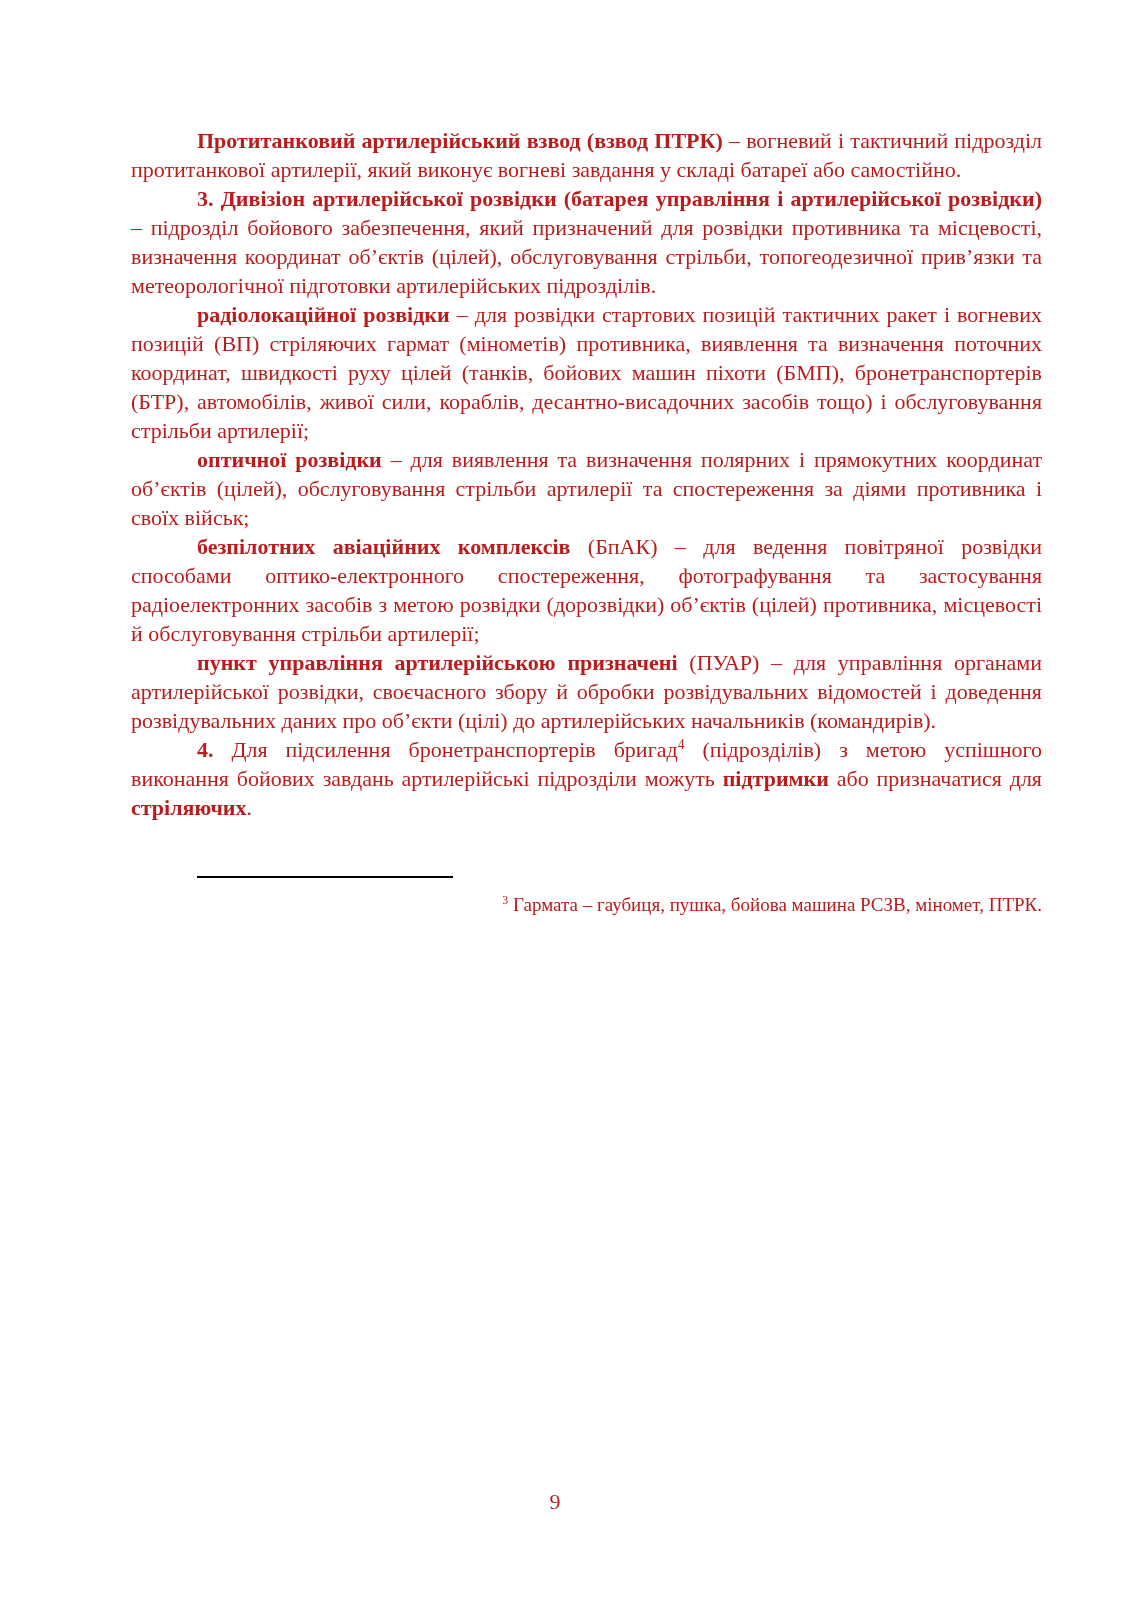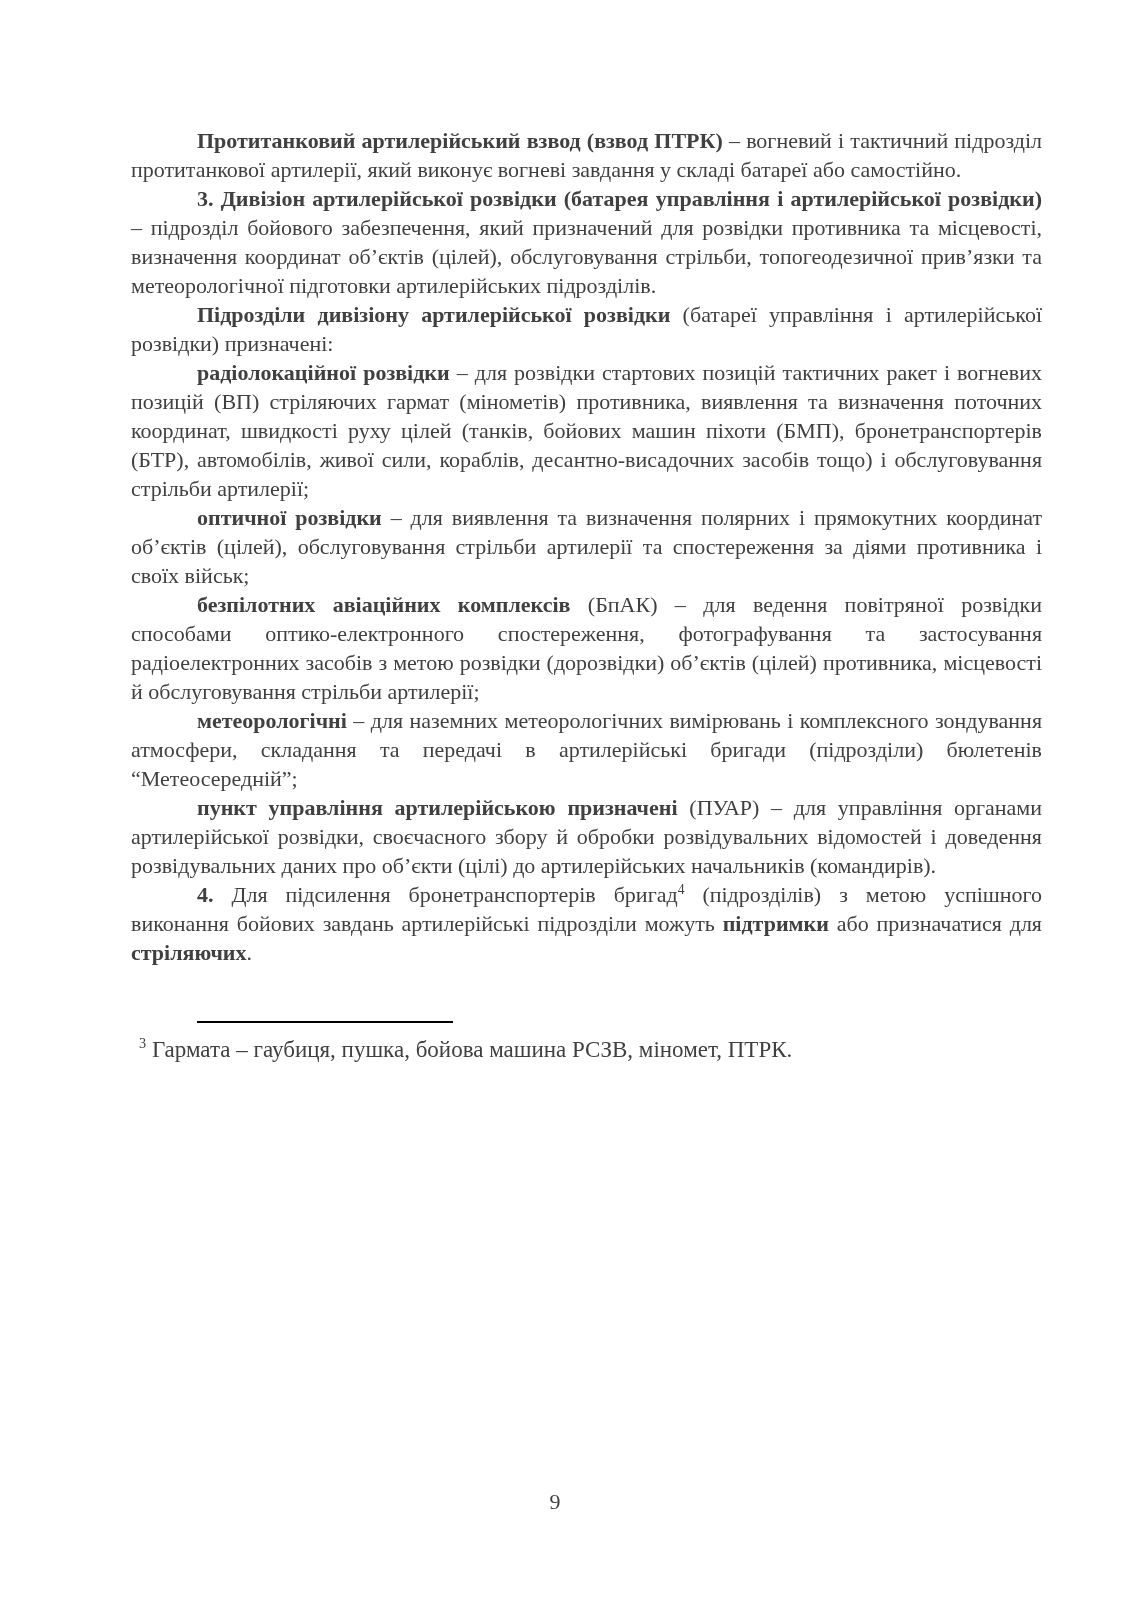--- a/index.html
+++ b/index.html
@@ -5,21 +5,21 @@
   html, body {
     margin: 0;
     padding: 0;
     background: #ffffff;
   }
   .page {
     position: relative;
     width: 1110px;
     height: 1615px;
     background: #ffffff;
-    color: #404040;
+    color: #b91c1c;
     font-family: "Liberation Serif", "DejaVu Serif", serif;
     box-sizing: border-box;
     padding: 126px 68px 0 131px;
     overflow: hidden;
   }
   .content p.para {
     margin: 0;
     font-size: 22px;
     line-height: 29px;
     text-align: justify;
@@ -35,24 +35,24 @@
     margin-top: 54px;
   }
   .footnote-rule {
     width: 256px;
     height: 0;
     border-top: 2px solid #000000;
     margin-left: 66px;
     margin-bottom: 14px;
   }
   p.footnote {
-    margin: 8px;
-    font-size: 23px;
+    margin: 0;
+    font-size: 19px;
     line-height: 26px;
-    text-align: left;
+    text-align: right;
     text-indent: 0;
   }
   .page-number {
     position: absolute;
     left: 0;
     right: 0;
     bottom: 100px;
     text-align: center;
     font-size: 22px;
   }
@@ -61,31 +61,29 @@
 <body>
 
 <div class="page">
   <div class="content">
 
     <p class="para"><b>Протитанковий артилерійський взвод (взвод ПТРК)</b><span> – вогневий і тактичний підрозділ протитанкової артилерії, який виконує вогневі завдання у складі батареї або самостійно.</span></p>
 
 
     <p class="para"><b>3. Дивізіон артилерійської розвідки (батарея управління і артилерійської розвідки)</b><span> – підрозділ бойового забезпечення, який призначений для розвідки противника та місцевості, визначення координат об’єктів (цілей), обслуговування стрільби, топогеодезичної прив’язки та метеорологічної підготовки артилерійських підрозділів.</span></p>
 
-    <p class="para"><b>Підрозділи дивізіону артилерійської розвідки</b><span> (батареї управління і артилерійської розвідки) призначені:</span></p>
 
 
     <p class="para"><b>радіолокаційної розвідки</b><span> – для розвідки стартових позицій тактичних ракет і вогневих позицій (ВП) стріляючих гармат (мінометів) противника, виявлення та визначення поточних координат, швидкості руху цілей (танків, бойових машин піхоти (БМП), бронетранспортерів (БТР), автомобілів, живої сили, кораблів, десантно-висадочних засобів тощо) і обслуговування стрільби артилерії;</span></p>
 
     <p class="para"><b>оптичної розвідки</b><span> – для виявлення та визначення полярних і прямокутних координат об’єктів (цілей), обслуговування стрільби артилерії та спостереження за діями противника і своїх військ;</span></p>
 
     <p class="para"><b>безпілотних авіаційних комплексів</b><span> (БпАК) – для ведення повітряної розвідки способами оптико-електронного спостереження, фотографування та застосування радіоелектронних засобів з метою розвідки (дорозвідки) об’єктів (цілей) противника, місцевості й обслуговування стрільби артилерії;</span></p>
 
 
-    <p class="para"><b>метеорологічні</b><span> – для наземних метеорологічних вимірювань і комплексного зондування атмосфери, складання та передачі в артилерійські бригади (підрозділи) бюлетенів “Метеосередній”;</span></p>
 
     <p class="para"><b>пункт управління артилерійською призначені</b><span> (ПУАР) – для управління органами артилерійської розвідки, своєчасного збору й обробки розвідувальних відомостей і доведення розвідувальних даних про об’єкти (цілі) до артилерійських начальників (командирів).</span></p>
 
     <p class="para"><b>4.</b><span> Для підсилення бронетранспортерів бригад</span><sup>4</sup><span> (підрозділів) з метою успішного виконання бойових завдань артилерійські підрозділи можуть </span><b>підтримки</b><span> або призначатися для </span><b>стріляючих</b><span>.</span></p>
 
   </div>
 
   <div class="footnote-block">
     <div class="footnote-rule"></div>
     <p class="footnote"><sup>3</sup><span> Гармата – гаубиця, пушка, бойова машина РСЗВ, міномет, ПТРК.</span></p>

